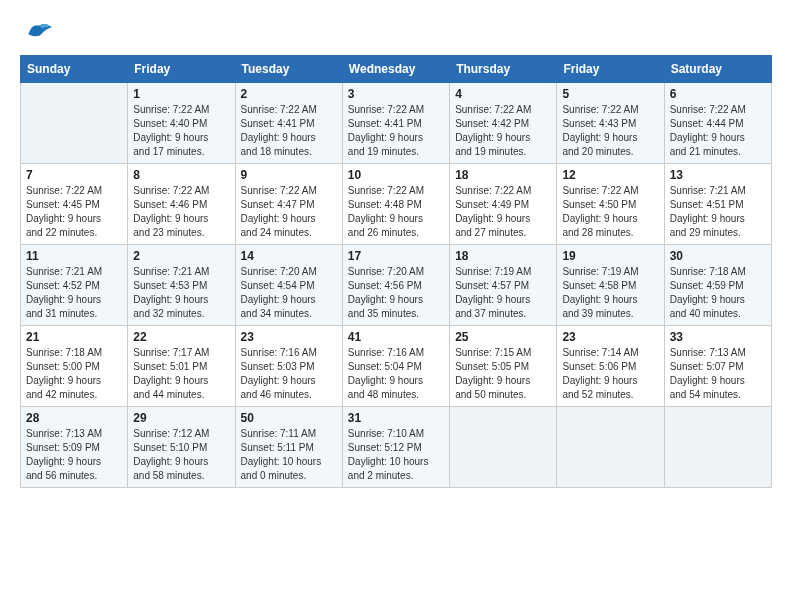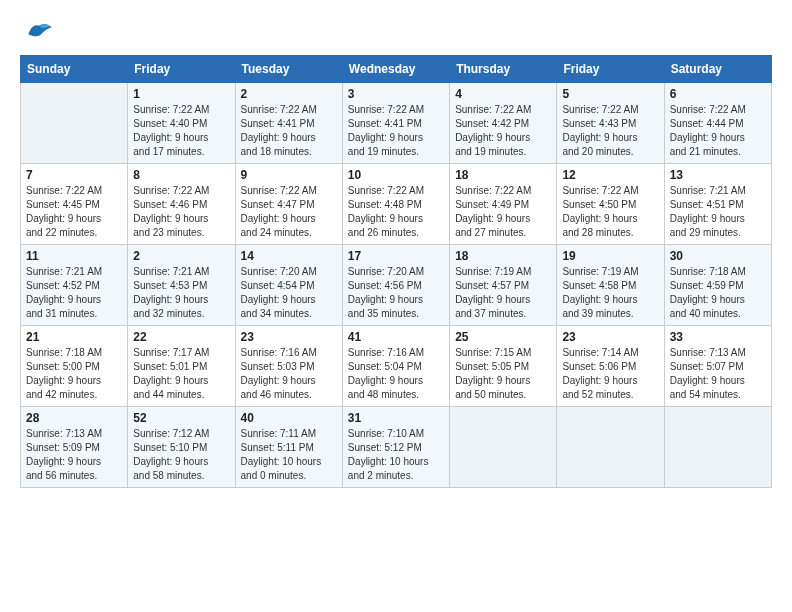--- a/index.html
+++ b/index.html
@@ -241,25 +241,25 @@
           <div class="day-number">33</div>
           <div class="day-info">Sunrise: 7:13 AM<br>Sunset: 5:07 PM<br>Daylight: 9 hours<br>and 54 minutes.</div>
         </td>
       </tr>
       <tr>
         <td>
           <div class="day-number">28</div>
           <div class="day-info">Sunrise: 7:13 AM<br>Sunset: 5:09 PM<br>Daylight: 9 hours<br>and 56 minutes.</div>
         </td>
         <td>
-          <div class="day-number">52</div>
+          <div class="day-number">29</div>
           <div class="day-info">Sunrise: 7:12 AM<br>Sunset: 5:10 PM<br>Daylight: 9 hours<br>and 58 minutes.</div>
         </td>
         <td>
-          <div class="day-number">40</div>
+          <div class="day-number">50</div>
           <div class="day-info">Sunrise: 7:11 AM<br>Sunset: 5:11 PM<br>Daylight: 10 hours<br>and 0 minutes.</div>
         </td>
         <td>
           <div class="day-number">31</div>
           <div class="day-info">Sunrise: 7:10 AM<br>Sunset: 5:12 PM<br>Daylight: 10 hours<br>and 2 minutes.</div>
         </td>
         <td class="empty"></td>
         <td class="empty"></td>
         <td class="empty"></td>
       </tr>

